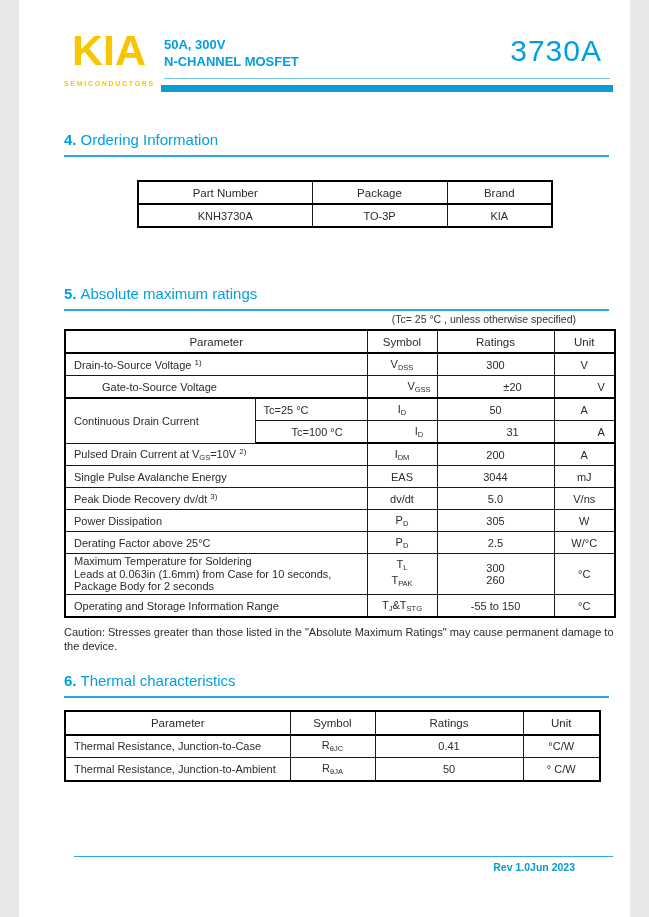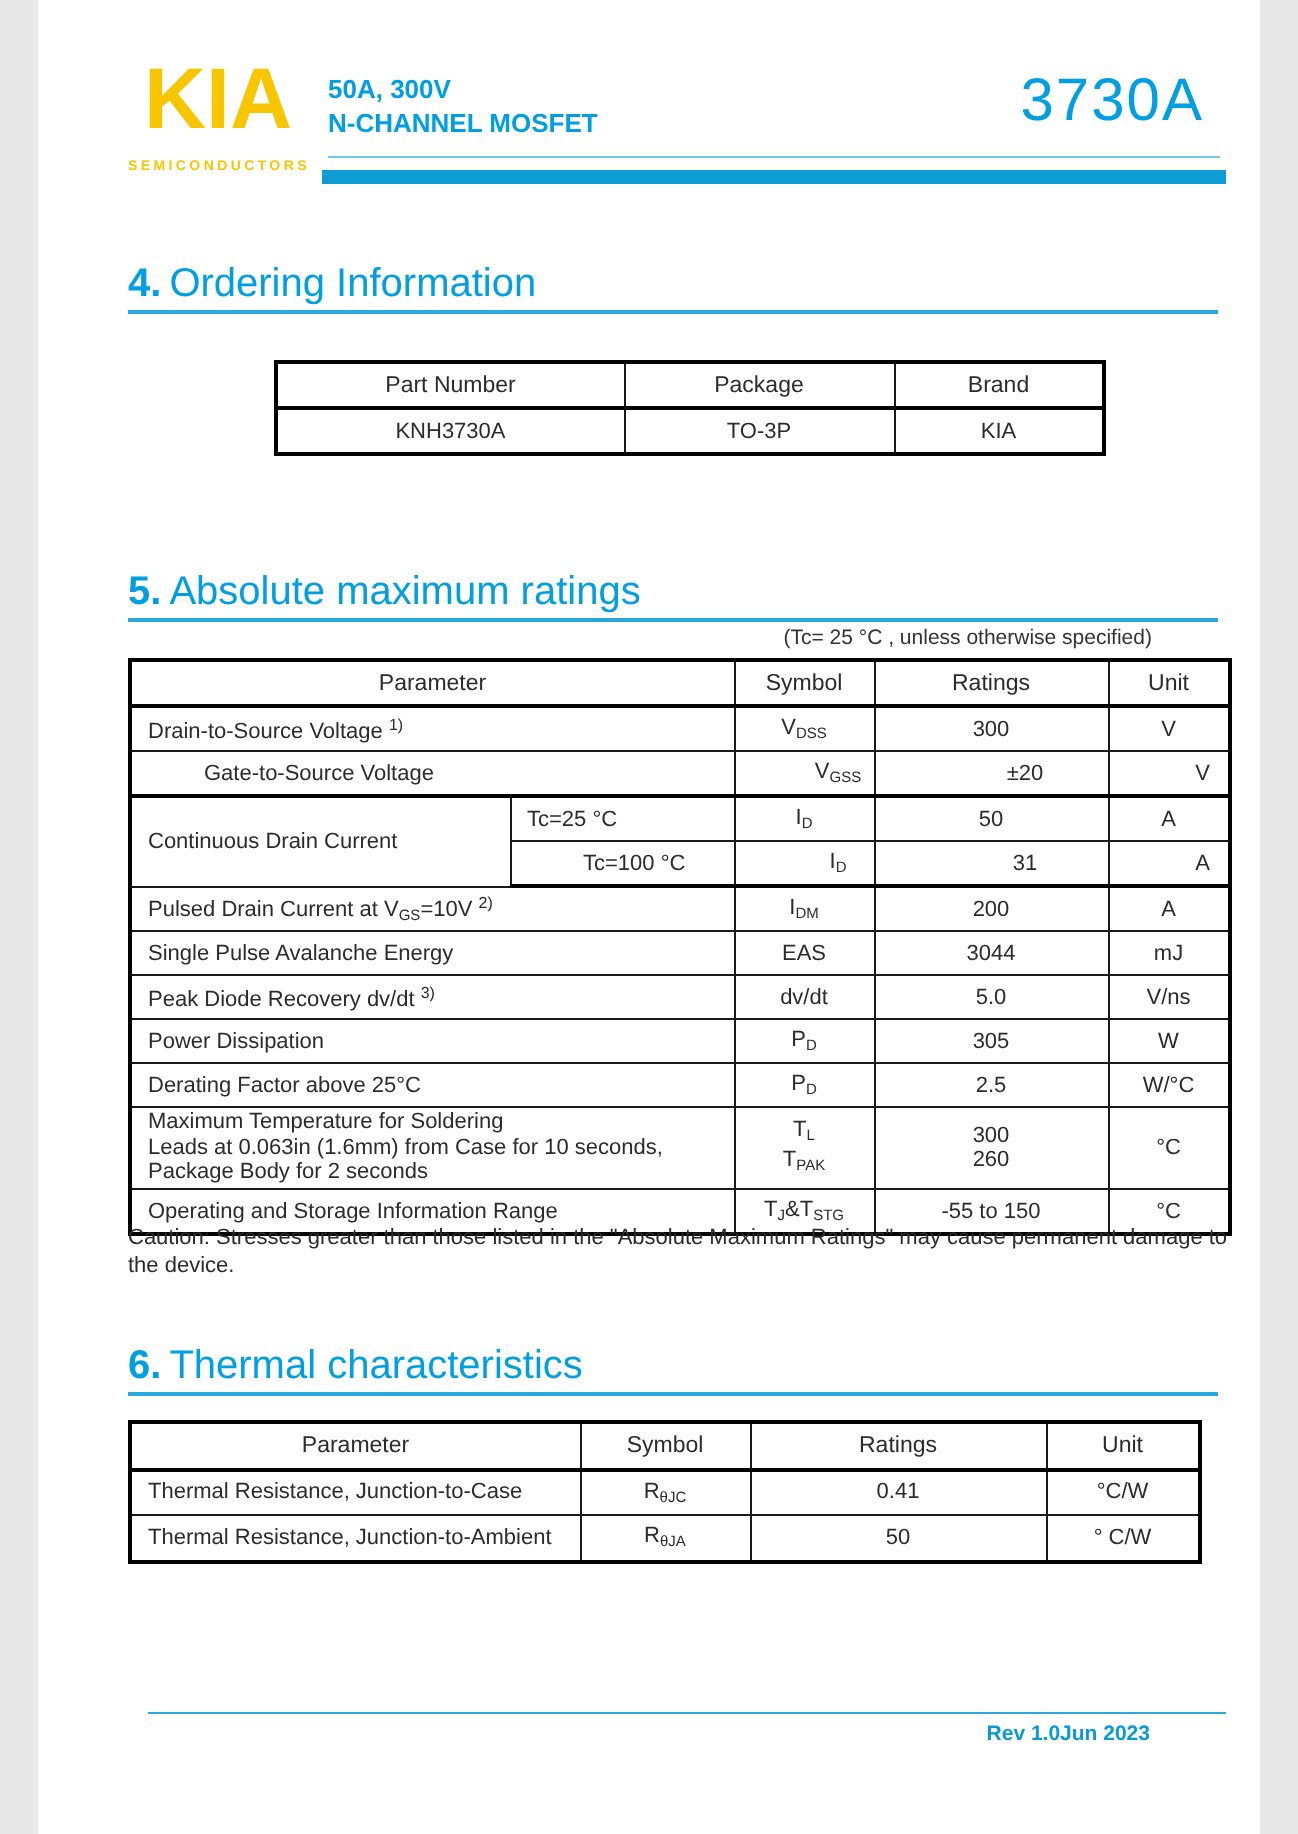--- a/index.html
+++ b/index.html
@@ -15,21 +15,21 @@
           color:#F7C600; letter-spacing:1.7px; }
   .head-mid { position:absolute; left:145px; top:36px; color:#009FE3;
           font-weight:700; font-size:13px; line-height:17px; }
   .part-no { position:absolute; right:28px; top:34px; font-size:30px; color:#009FE3;
           font-weight:400; letter-spacing:1px; }
   .hline-thin { position:absolute; left:145px; top:78px; width:446px; height:1px;
           background:#72c6e9; }
   .hbar { position:absolute; left:142px; top:85px; width:452px; height:7px;
           background:#0E9CD5; }
   
-  .sec-heading { position:absolute; left:45px; font-size:20px; color:#009FE3; }
+  .sec-heading { position:absolute; left:45px; font-size:15px; color:#009FE3; }
   .sec-heading .num { font-weight:700; }
   .sec-heading .ttl { font-weight:400; margin-left:4px; }
   .sec-rule { position:absolute; left:45px; width:545px; height:2px; background:#29A8E0; }
   
   table { border-collapse:collapse; table-layout:fixed; }
   .dtable { border:2px solid #000; }
   .dtable td { border:1px solid #1a1a1a; font-size:11px; color:#2b2b2b;
                text-align:center; vertical-align:middle; padding:0 2px;
                overflow:hidden; white-space:nowrap; }
   .dtable td.pl { text-align:left; padding-left:8px; }
@@ -38,21 +38,21 @@
   td.wrap { white-space:normal; line-height:12.5px; }
   sub.s { font-size:7.5px; vertical-align:-2px; letter-spacing:0; }
   sup.p { font-size:8px; vertical-align:4px; }
   
   .t-order { position:absolute; left:118px; top:180px; width:414px; }
   .t-order td { height:21px; }
   .amr-note { position:absolute; right:54px; top:313px; font-size:10.5px; color:#333; }
   .t-amr { position:absolute; left:45px; top:329px; width:550px; }
   .t-amr td { height:21px; }
   .t-amr td.tall { height:40px; }
-  .caution { position:absolute; left:45px; top:612px; width:560px; font-size:11px;
+  .caution { position:absolute; left:45px; top:625px; width:560px; font-size:11px;
              color:#2b2b2b; line-height:14px; }
   .t-thermal { position:absolute; left:45px; top:710px; width:535px; }
   .t-thermal td { height:21.5px; }
   
   .f-line { position:absolute; left:55px; top:856px; width:539px; height:1px; background:#2BA9E0; }
   .f-page { position:absolute; left:0; top:861px; width:649px; text-align:right;
             font-size:10.5px; font-weight:700; color:#0A9AD3; }
   .f-rev  { position:absolute; right:55px; top:861px; font-size:10.5px; font-weight:700;
             color:#0A9AD3; }
   .f-rev span { }

